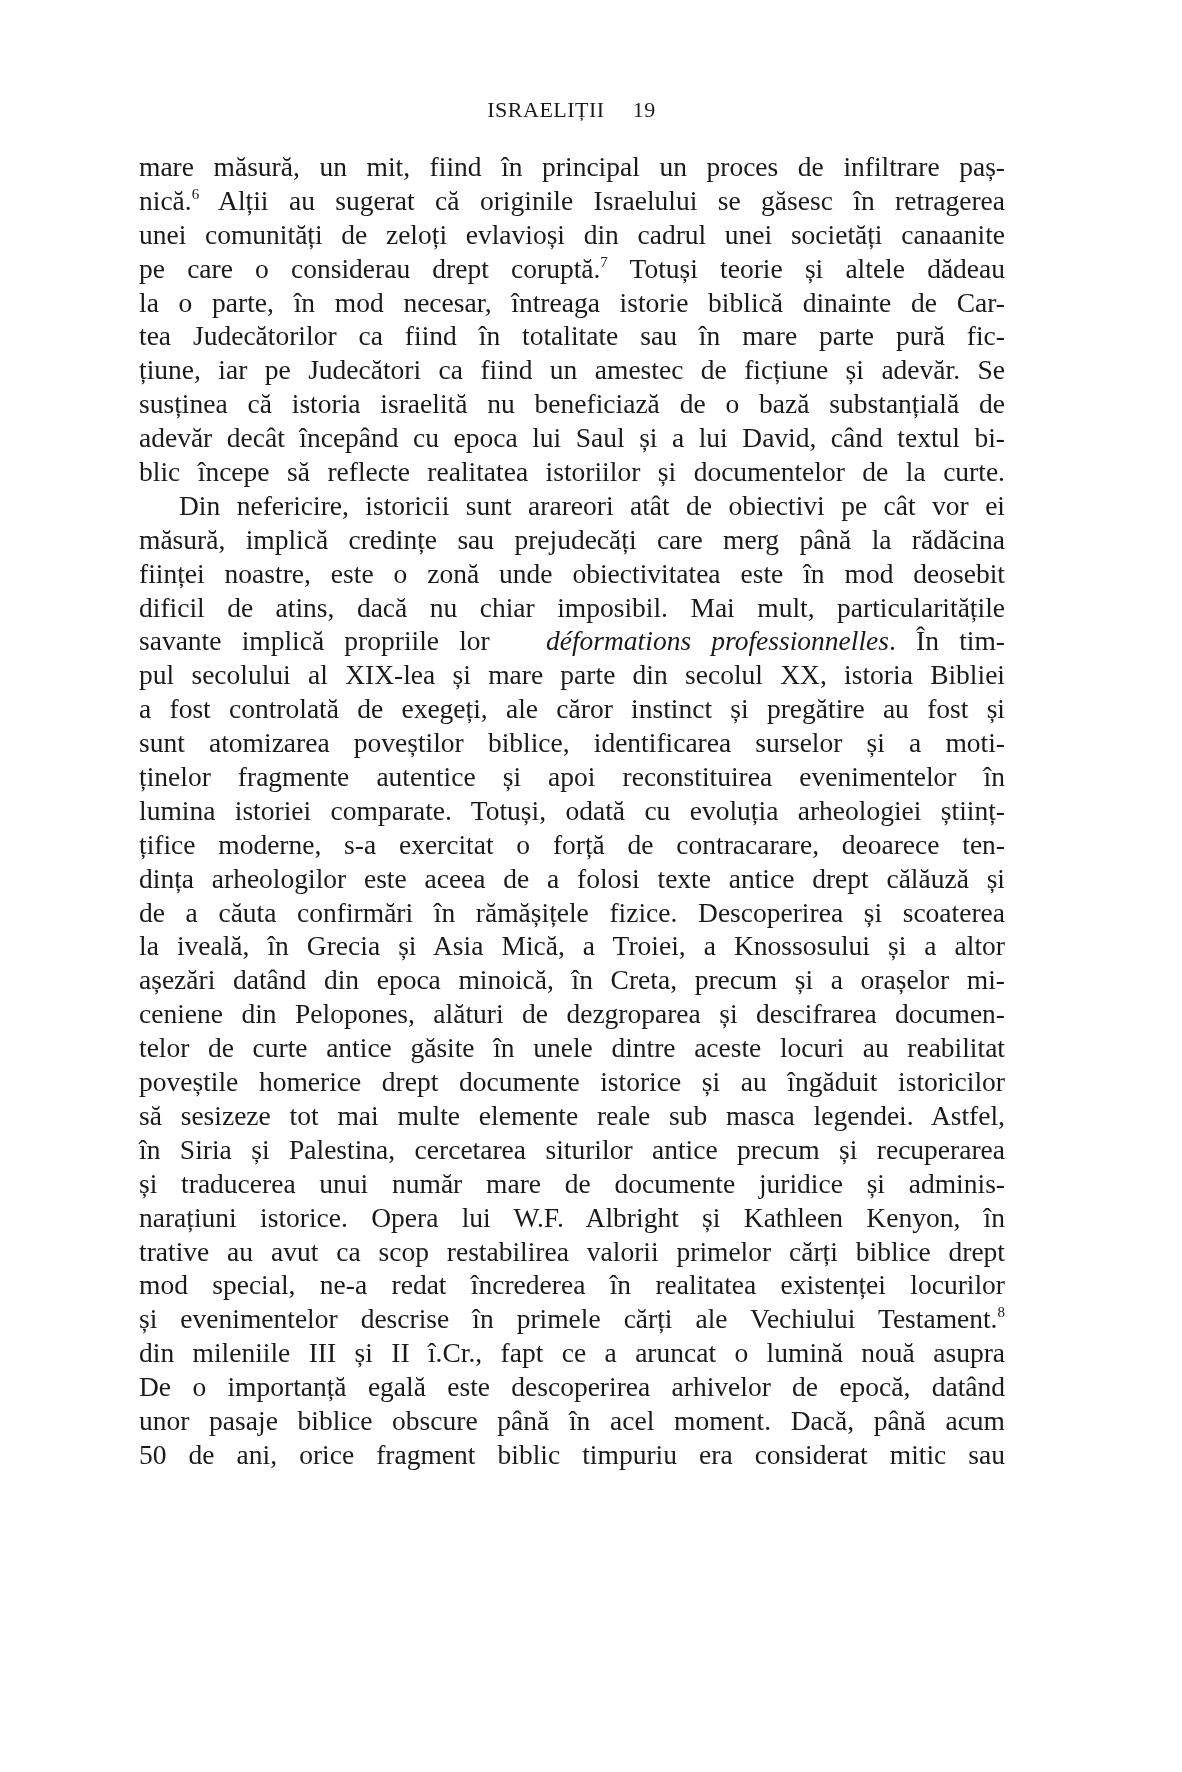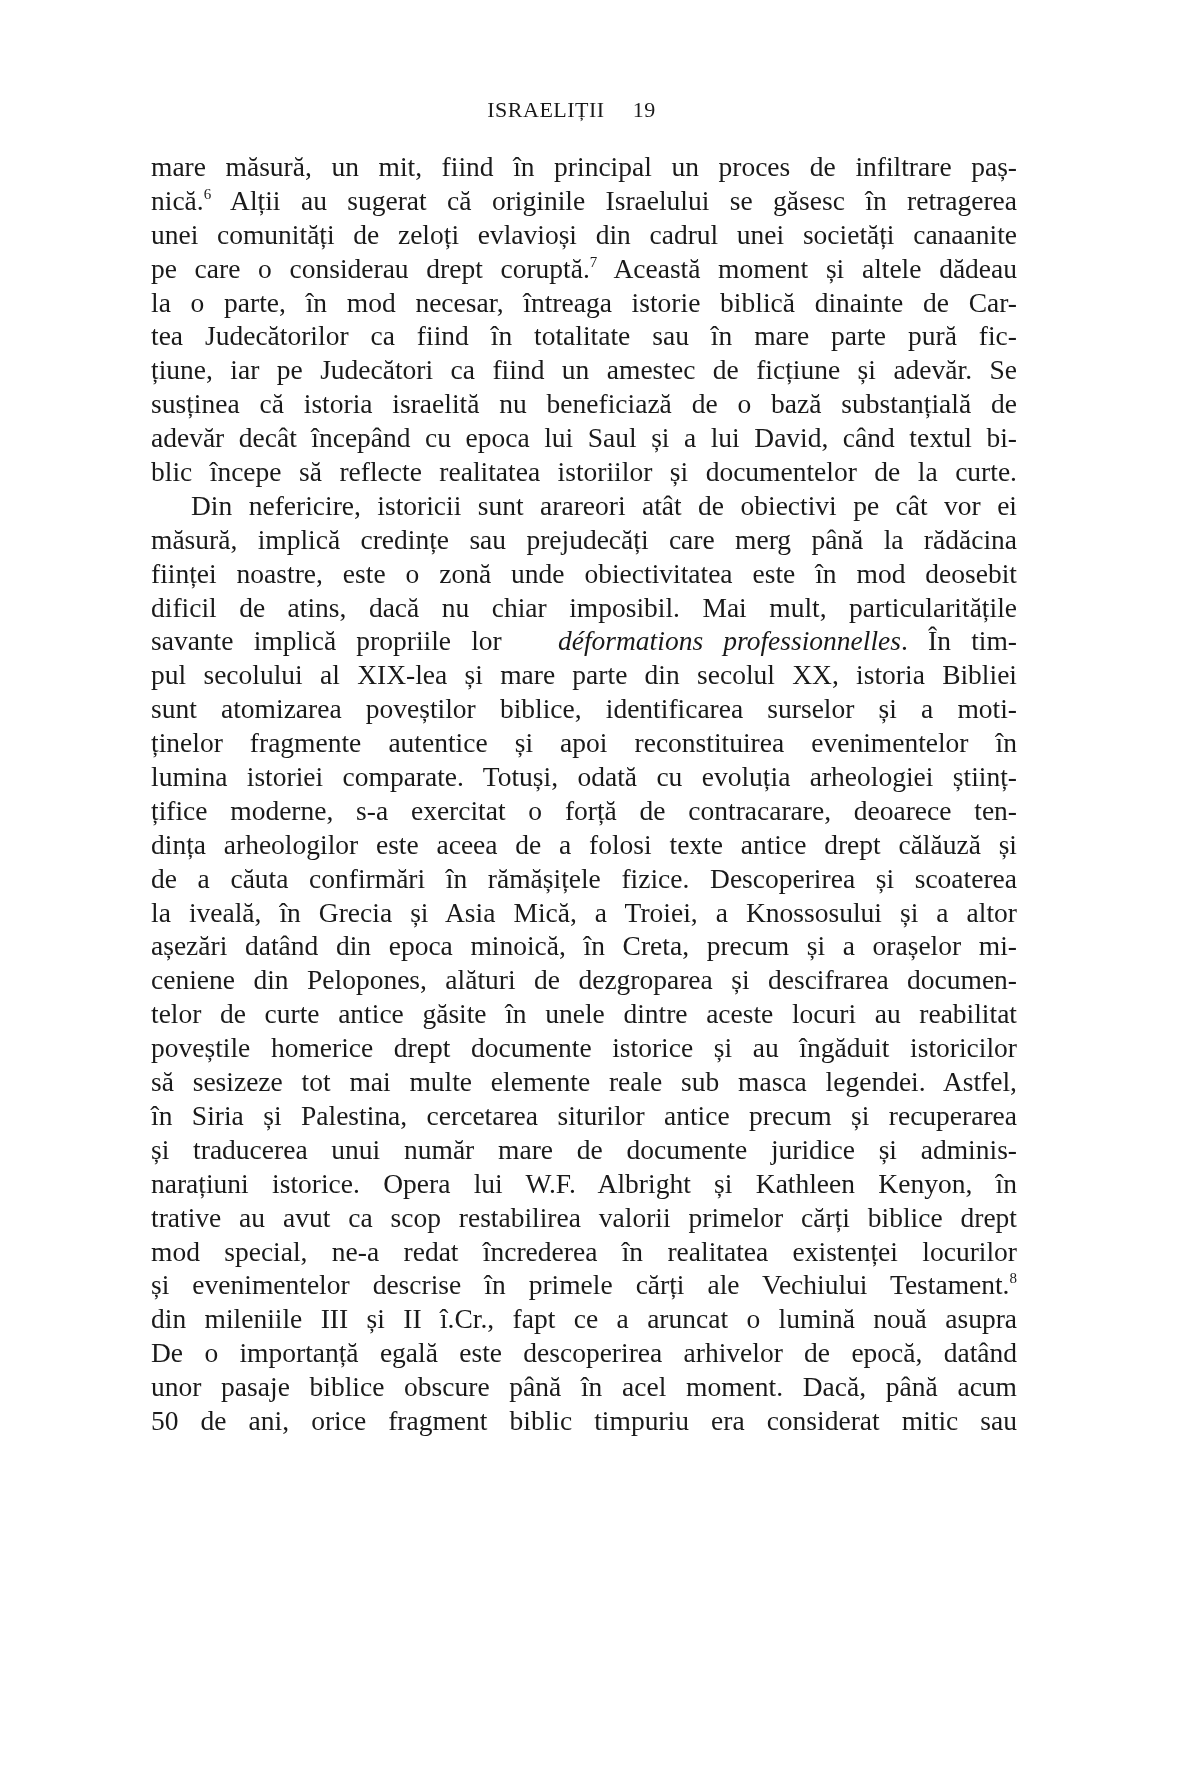--- a/index.html
+++ b/index.html
@@ -31,21 +31,21 @@
       font-size: 22px;
       letter-spacing: 0.5px;
       line-height: 28px;
     }
     .running-head .title {
       margin-right: 28px;
     }
     .body-text {
       position: absolute;
       top: 150px;
-      left: 151px;
+      left: 139px;
       width: 866px;
       font-size: 27.5px;
       line-height: 33.9px;
     }
     .line {
       display: block;
       text-align: justify;
       text-align-last: justify;
       white-space: nowrap;
       height: 33.9px;
@@ -82,21 +82,21 @@
       <div class="line">
         <span class="inner"><span>mare măsură, un mit, fiind în principal un proces de infiltrare paș-</span></span>
       </div>
       <div class="line">
         <span class="inner"><span>nică.</span><sup>6</sup><span> Alții au sugerat că originile Israelului se găsesc în retragerea</span></span>
       </div>
       <div class="line">
         <span class="inner"><span>unei comunități de zeloți evlavioși din cadrul unei societăți canaanite</span></span>
       </div>
       <div class="line">
-        <span class="inner"><span>pe care o considerau drept coruptă.</span><sup>7</sup><span> Această moment și altele dădeau</span></span>
+        <span class="inner"><span>pe care o considerau drept coruptă.</span><sup>7</sup><span> Totuși teorie și altele dădeau</span></span>
       </div>
       <div class="line">
         <span class="inner"><span>la o parte, în mod necesar, întreaga istorie biblică dinainte de Car-</span></span>
       </div>
       <div class="line">
         <span class="inner"><span>tea Judecătorilor ca fiind în totalitate sau în mare parte pură fic-</span></span>
       </div>
       <div class="line">
         <span class="inner"><span>țiune, iar pe Judecători ca fiind un amestec de ficțiune și adevăr. Se</span></span>
       </div>
@@ -119,20 +119,23 @@
         <span class="inner"><span>ființei noastre, este o zonă unde obiectivitatea este în mod deosebit</span></span>
       </div>
       <div class="line">
         <span class="inner"><span>dificil de atins, dacă nu chiar imposibil. Mai mult, particularitățile</span></span>
       </div>
       <div class="line">
         <span class="inner"><span>savante implică propriile lor </span><em>déformations professionnelles</em><span>. În tim-</span></span>
       </div>
       <div class="line">
         <span class="inner"><span>pul secolului al XIX-lea și mare parte din secolul XX, istoria Bibliei</span></span>
+      </div>
+      <div class="line">
+        <span class="inner"><span>a fost controlată de exegeți, ale căror instinct și pregătire au fost și</span></span>
       </div>
       <div class="line">
         <span class="inner"><span>sunt atomizarea poveștilor biblice, identificarea surselor și a moti-</span></span>
       </div>
       <div class="line">
         <span class="inner"><span>ținelor fragmente autentice și apoi reconstituirea evenimentelor în</span></span>
       </div>
       <div class="line">
         <span class="inner"><span>lumina istoriei comparate. Totuși, odată cu evoluția arheologiei științ-</span></span>
       </div>

